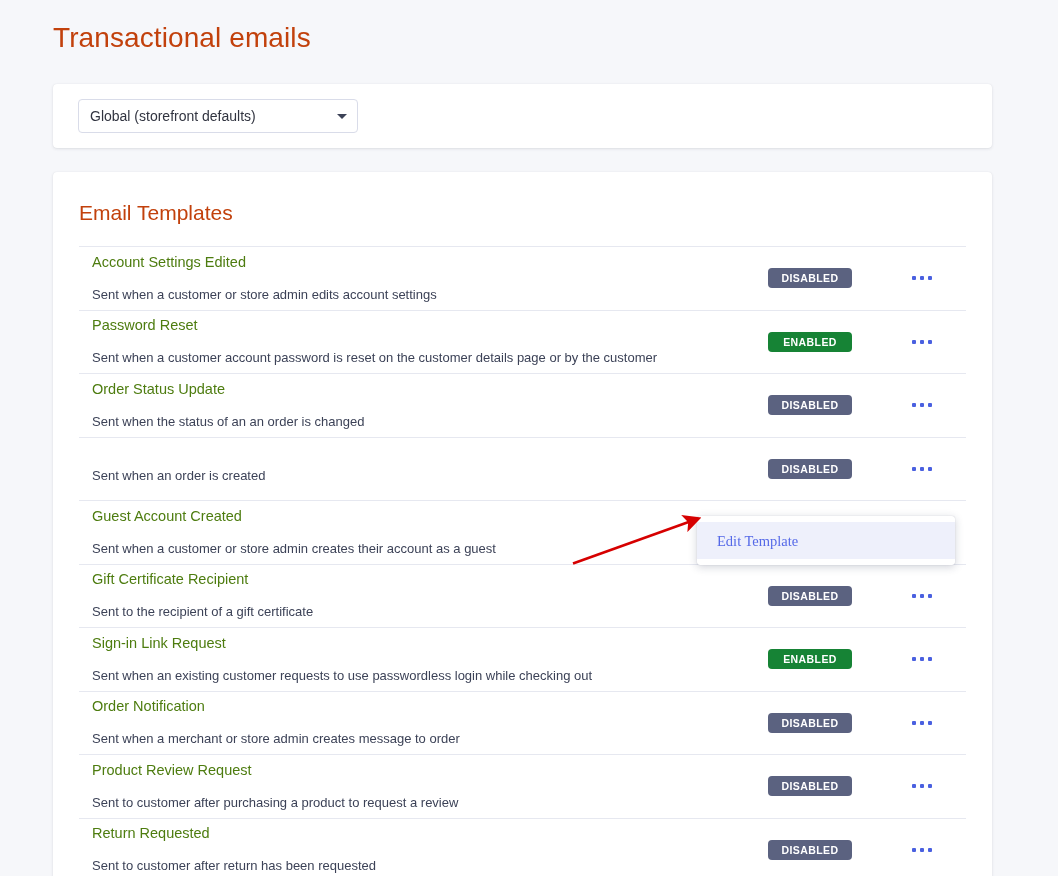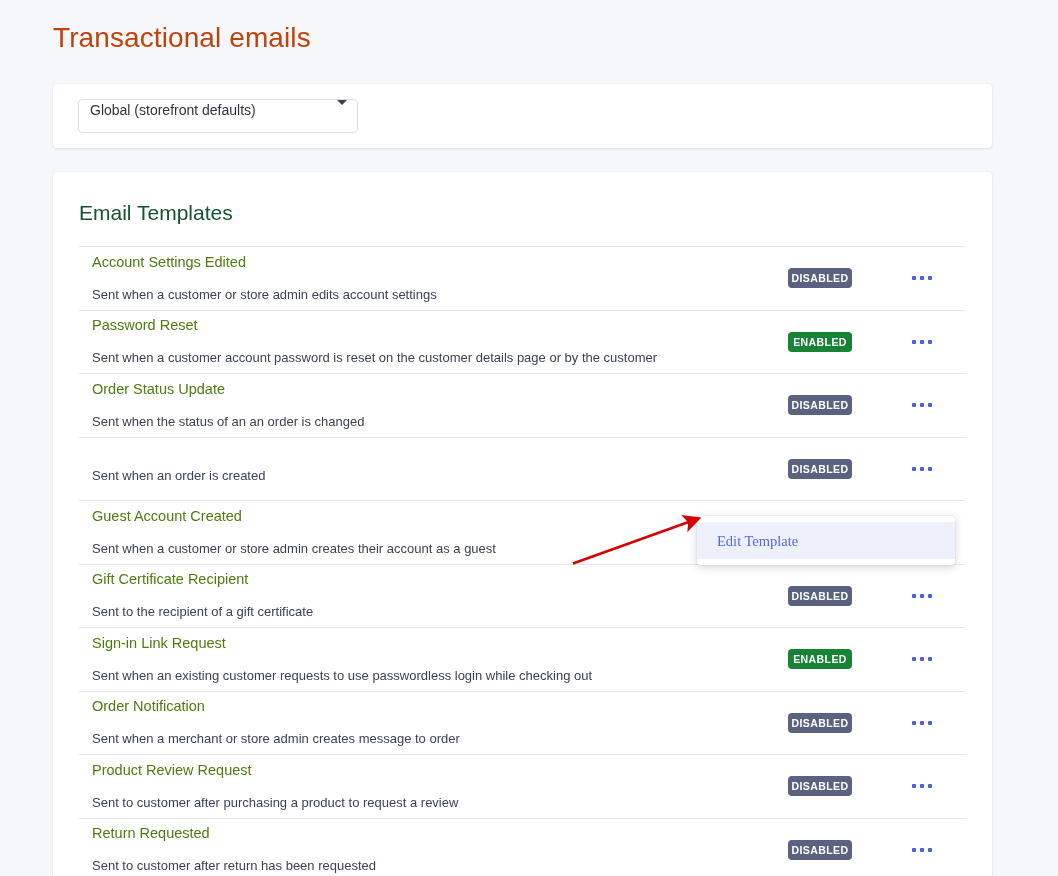--- a/index.html
+++ b/index.html
@@ -54,20 +54,21 @@
     width: 280px;
     height: 34px;
   }
   .select-box {
     width: 100%;
     height: 100%;
     border: 1px solid #d9dce9;
     border-radius: 4px;
     background: #ffffff;
     display: flex;
+    align-items: center;
     padding: 0 10px 0 11px;
     cursor: pointer;
   }
   .select-value {
     flex: 1;
     font-size: 14px;
     color: #313440;
     line-height: 20px;
     white-space: nowrap;
   }
@@ -81,21 +82,21 @@
     flex: none;
   }
 
   
   .card-heading {
     position: absolute;
     left: 26px;
     top: 27px;
     font-size: 21px;
     font-weight: 400;
-    color: #14532d;
+    color: #c2410c;
     line-height: 28px;
   }
 
   .rows {
     position: absolute;
     left: 26px;
     top: 74px;
     right: 26px;
   }
   .row {
@@ -120,21 +121,21 @@
   }
   .row-desc {
     font-size: 13px;
     color: #3c4257;
     line-height: 18px;
     margin-top: 14px;
   }
 
   .badge {
     flex: none;
-    width: 64px;
+    width: 84px;
     height: 20px;
     border-radius: 4px;
     font-size: 10.5px;
     font-weight: bold;
     letter-spacing: 0.4px;
     color: #ffffff;
     display: flex;
     align-items: center;
     justify-content: center;
     margin-right: 53px;

